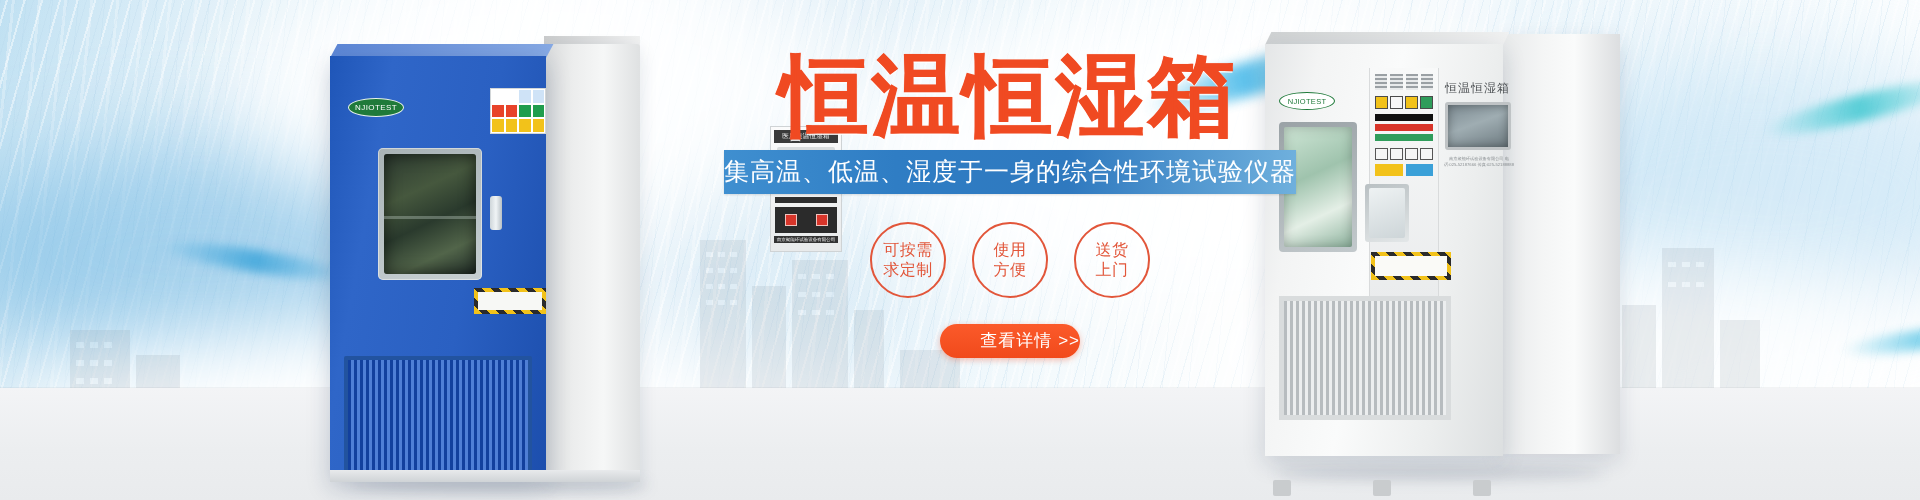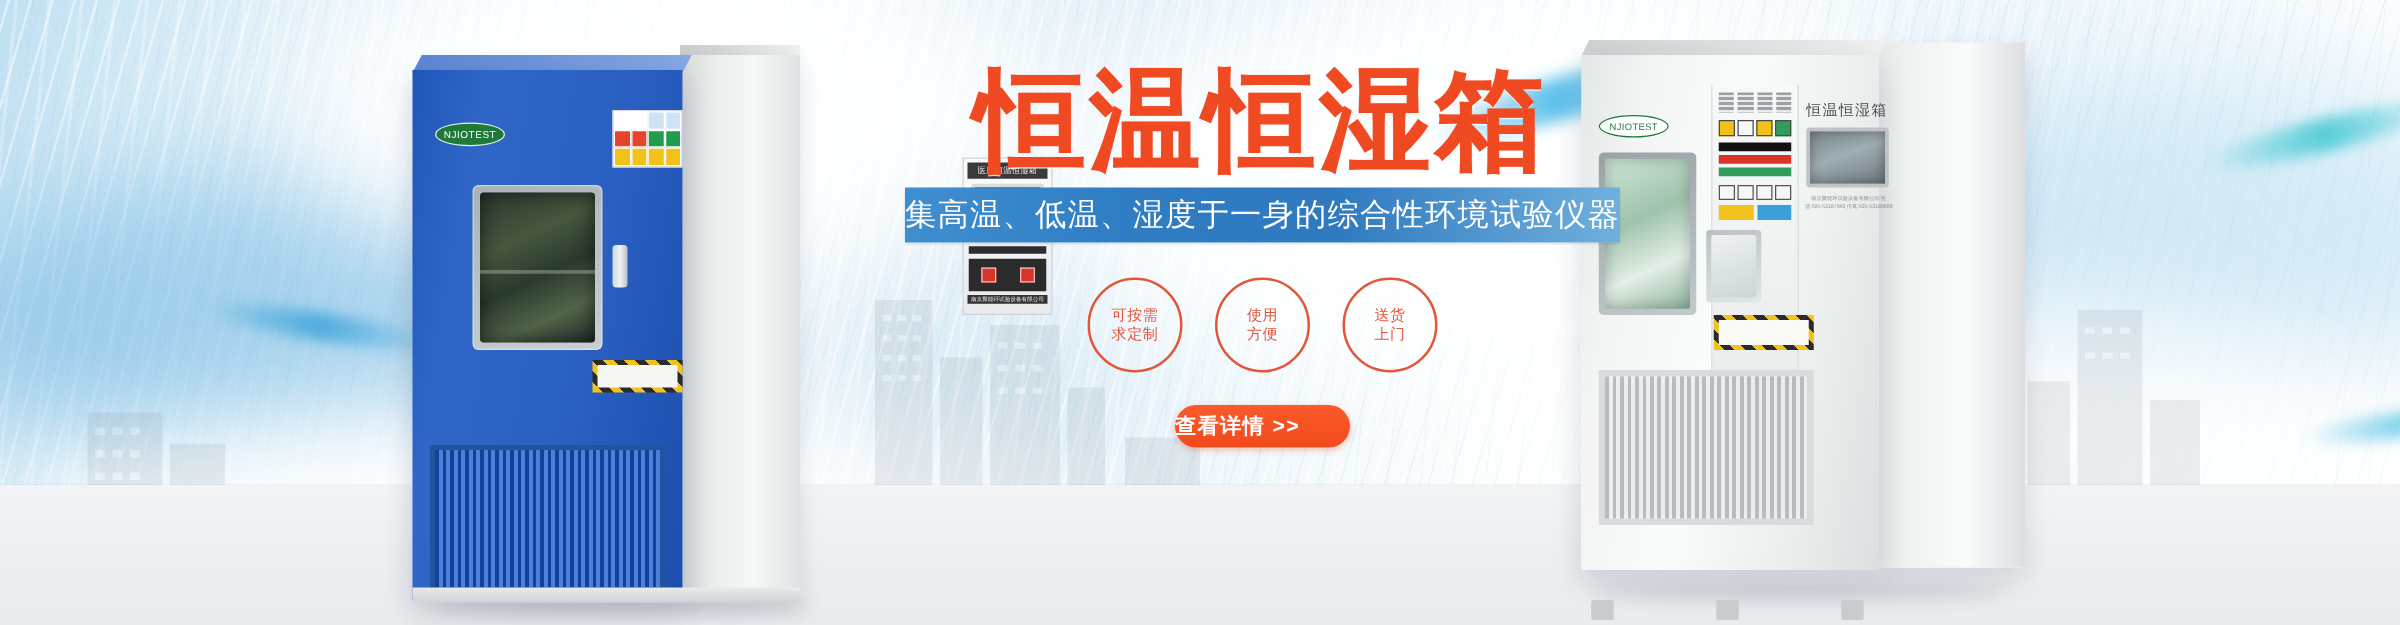--- a/index.html
+++ b/index.html
@@ -202,33 +202,32 @@
     display:flex;align-items:center;justify-content:center;
     color:#ffffff;font-size:25px;letter-spacing:1px;white-space:nowrap;
     box-shadow:0 1px 2px rgba(0,0,0,.12);
   }
 
   .badges{margin-top:28px;display:flex;justify-content:center;gap:26px;}
   .badge{
     width:72px;height:72px;border-radius:50%;
     border:2px solid #e2563a;
     display:flex;flex-direction:column;align-items:center;justify-content:center;
-    color:#e2563a;font-size:12px;line-height:1.25;letter-spacing:.5px;
+    color:#e2563a;font-size:16px;line-height:1.25;letter-spacing:.5px;
     background:rgba(255,255,255,.18);
   }
 
   .cta{
     margin:26px auto 0;
     width:140px;height:34px;border-radius:17px;
     background:linear-gradient(180deg,#fb5a2a,#f14a1c);
     color:#fff;font-size:17px;letter-spacing:1px;
-    display:flex;align-items:center;justify-content:flex-start;
+    display:flex;align-items:center;justify-content:flex-end;
     box-shadow:0 2px 6px rgba(240,74,34,.35);
     cursor:pointer;
-    font-weight:bold;
   }
   .cta .arrows{margin-left:6px;font-family:"Liberation Sans",sans-serif;}
 </style>
 </head>
 <body>
 
 <div class="banner">
 
   <div class="sky"></div>
   <div class="silk"></div>

